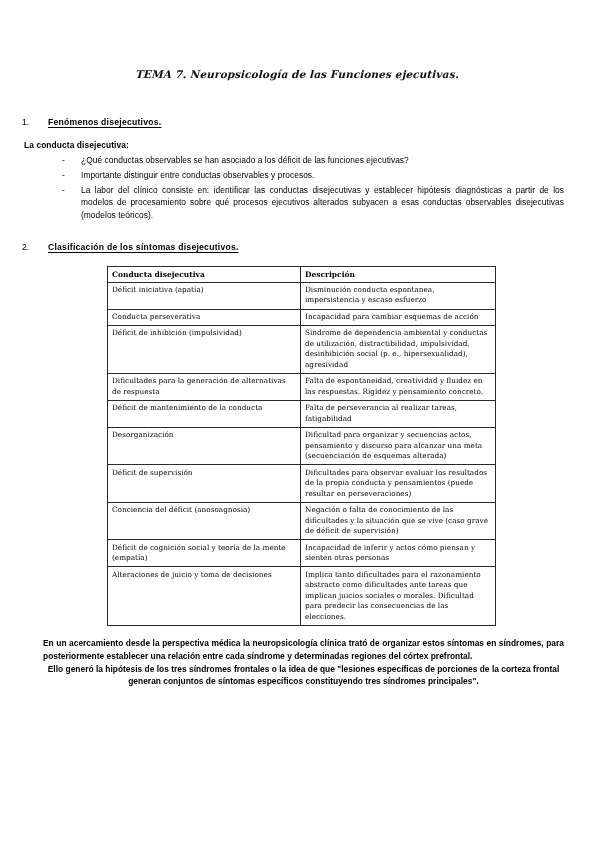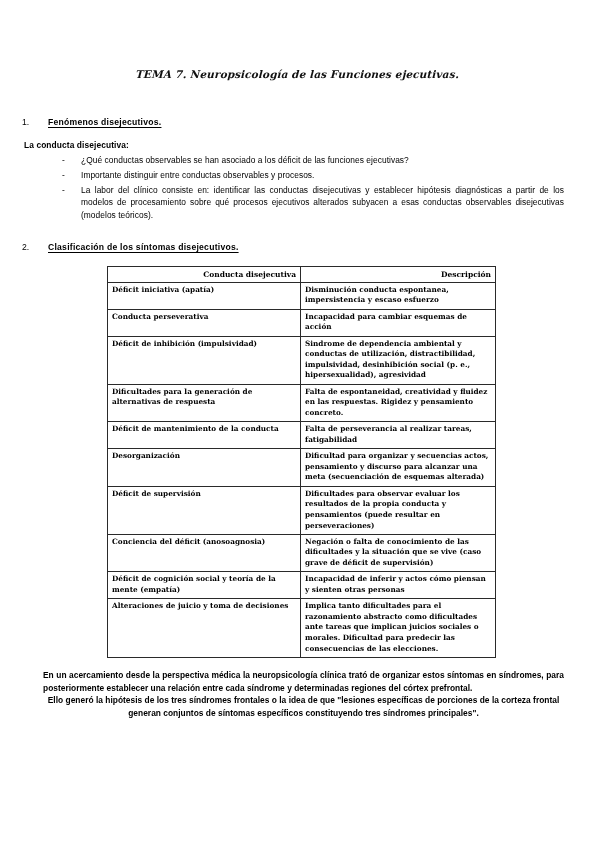--- a/index.html
+++ b/index.html
@@ -105,29 +105,28 @@
     font-size: 7.3px;
   }
   table.sym-table col.c1 { width: 193px; }
   table.sym-table col.c2 { width: 195px; }
   table.sym-table th,
   table.sym-table td {
     border: 1px solid #2a2a2a;
     vertical-align: top;
     padding: 2.2px 4px 2.6px 4px;
     line-height: 1.45;
-    font-weight: bold;
+    font-weight: normal;
     text-align: left;
   }
   table.sym-table th {
     font-weight: bold;
     font-size: 7.5px;
     padding-top: 2.6px;
     padding-bottom: 1px;
-    text-align: right;
   }
 
   
   .closing {
     margin: 11px 0 0 0;
     padding-left: 43px;
     padding-right: 36px;
     font-size: 8.4px;
     line-height: 1.52;
     letter-spacing: 0.02px;

